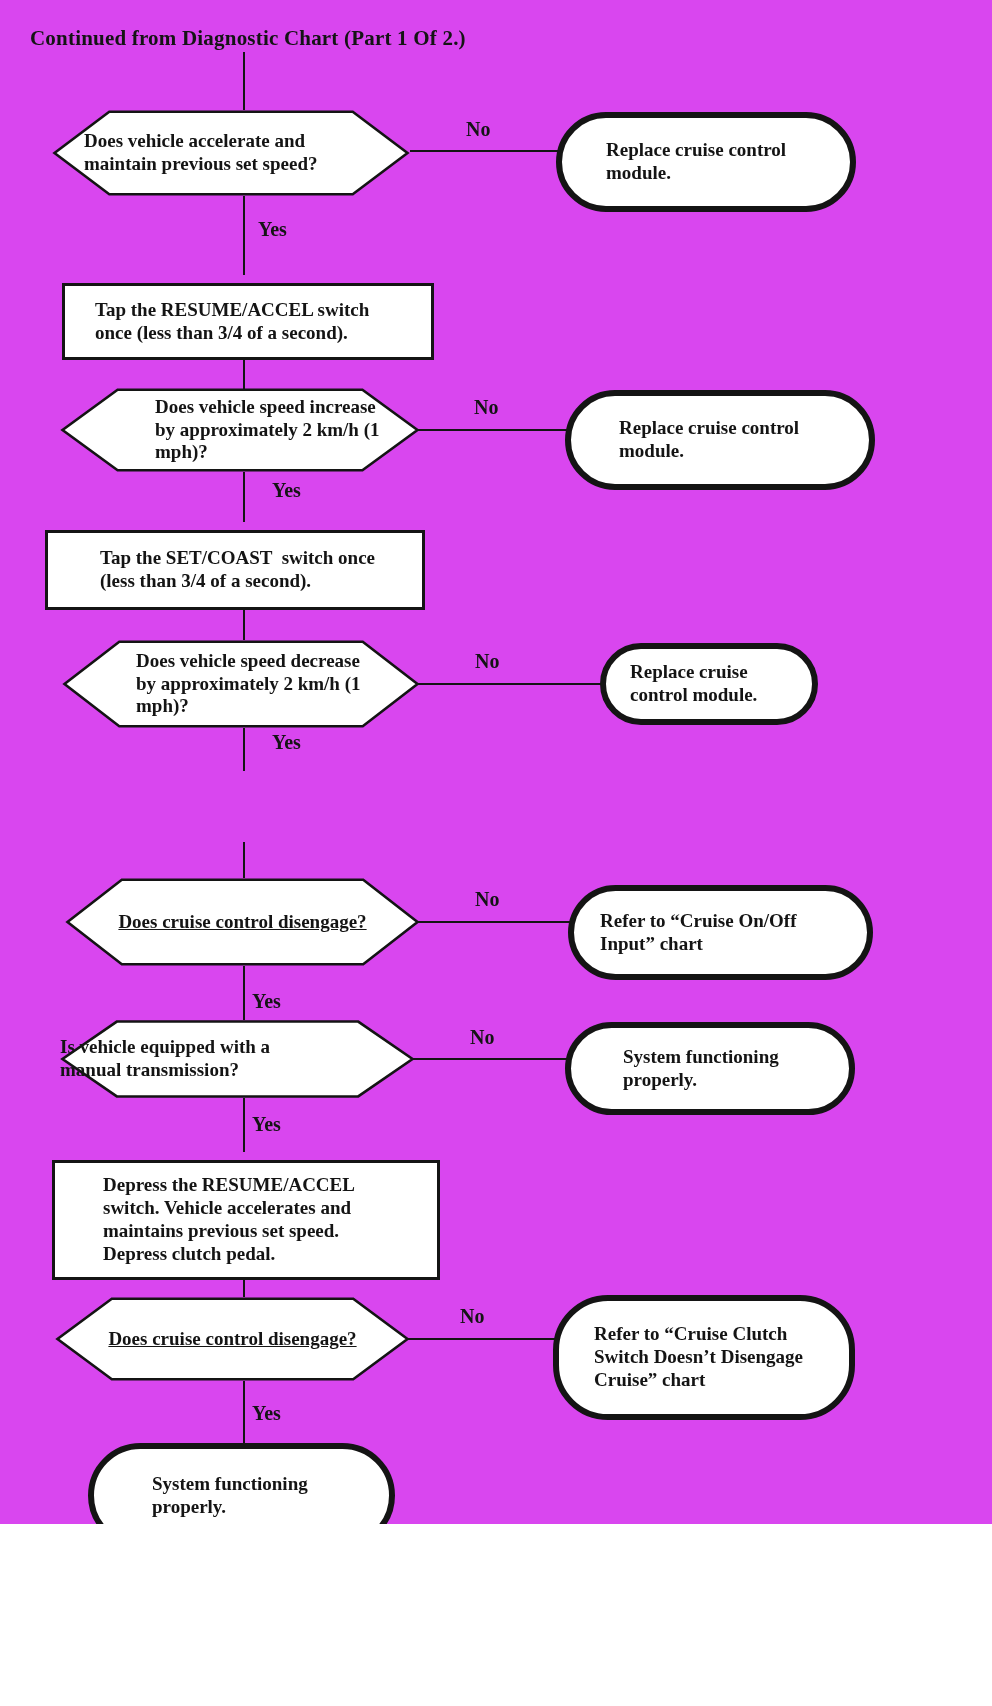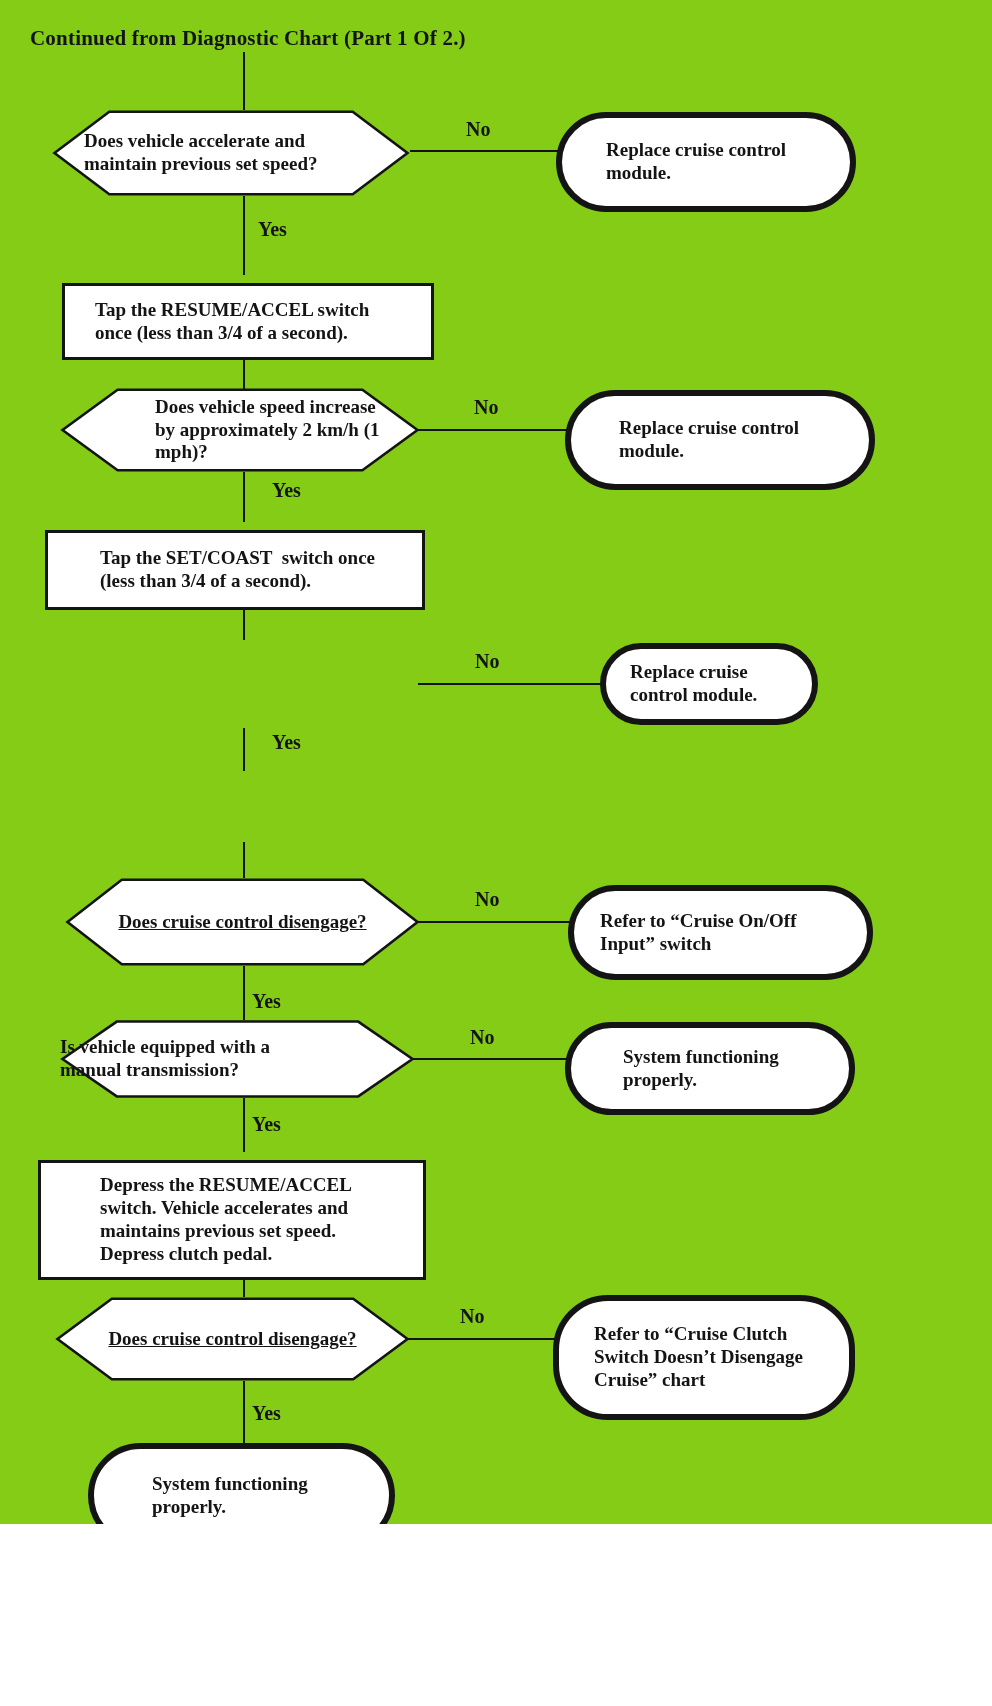--- a/index.html
+++ b/index.html
@@ -1,17 +1,17 @@
 <!DOCTYPE html>
 <html><head>
 <meta charset="utf-8">
 <style>
   html,body{margin:0;padding:0;background:#ffffff;}
   .page{
-    position:relative;width:992px;height:1524px;background:#84cc16;
+    position:relative;width:992px;height:1524px;background:#d946ef;
     font-family:"Liberation Serif","DejaVu Serif",serif;color:#141414;overflow:hidden;
   }
   .title{position:absolute;font-weight:700;font-size:21px;letter-spacing:.2px;white-space:nowrap;}
   .vline{position:absolute;width:2px;background:#141414;}
   .hline{position:absolute;height:2px;background:#141414;}
   .node{position:absolute;display:flex;align-items:center;box-sizing:border-box;}
   .txt{font-weight:700;font-size:19px;line-height:1.2;white-space:pre-wrap;}
   .hex svg{position:absolute;inset:0;width:100%;height:100%;}
   .hex .txt{position:relative;}
   .rect{border:3px solid #141414;background:#ffffff;margin-top:8px;}
@@ -81,49 +81,55 @@
   </div>
 
   <div class="node stadium" style="left:565px;top:390px;width:310px;height:100px;">
     <div class="txt" style="margin-left:48px;max-width:215px;">Replace cruise control module.</div>
   </div>
 
   <div class="node rect" style="left:45px;top:522px;width:380px;height:80px;">
     <div class="txt" style="margin-left:52px;max-width:305px;">Tap the SET/COAST  switch once (less than 3/4 of a second).</div>
   </div>
 
+  <div class="node hex" style="left:62px;top:640px;width:358px;height:88px;">
+    <svg viewBox="0 0 100 100" preserveAspectRatio="none">
+      <polygon points="16,2 84,2 99.3,50 84,98 16,98 0.7,50" fill="#ffffff" stroke="#141414" stroke-width="2.6" vector-effect="non-scaling-stroke"></polygon>
+    </svg>
+    <div class="txt" style="margin-left:74px;max-width:242px;">Does vehicle speed decrease by approximately 2 km/h (1 mph)?</div>
+  </div>
 
   <div class="node stadium" style="left:600px;top:643px;width:218px;height:82px;">
     <div class="txt" style="margin-left:24px;max-width:150px;">Replace cruise control module.</div>
   </div>
 
 
   <div class="node hex center" style="left:65px;top:878px;width:355px;height:88px;">
     <svg viewBox="0 0 100 100" preserveAspectRatio="none">
       <polygon points="16,2 84,2 99.3,50 84,98 16,98 0.7,50" fill="#ffffff" stroke="#141414" stroke-width="2.6" vector-effect="non-scaling-stroke"></polygon>
     </svg>
     <div class="txt" style="max-width:280px;">Does cruise control disengage?</div>
   </div>
 
   <div class="node stadium" style="left:568px;top:885px;width:305px;height:95px;border-radius:48px;">
-    <div class="txt" style="margin-left:26px;max-width:235px;">Refer to “Cruise On/Off Input” switch</div>
+    <div class="txt" style="margin-left:26px;max-width:235px;">Refer to “Cruise On/Off Input” chart</div>
   </div>
 
   <div class="node hex" style="left:60px;top:1020px;width:355px;height:78px;">
     <svg viewBox="0 0 100 100" preserveAspectRatio="none">
       <polygon points="16,2 84,2 99.3,50 84,98 16,98 0.7,50" fill="#ffffff" stroke="#141414" stroke-width="2.6" vector-effect="non-scaling-stroke"></polygon>
     </svg>
     <div class="txt" style="max-width:245px;">Is vehicle equipped with a manual transmission?</div>
   </div>
 
   <div class="node stadium" style="left:565px;top:1022px;width:290px;height:93px;">
     <div class="txt" style="margin-left:52px;max-width:195px;">System functioning properly.</div>
   </div>
 
-  <div class="node rect" style="left:38px;top:1152px;width:388px;height:120px;padding-left:11px;">
+  <div class="node rect" style="left:52px;top:1152px;width:388px;height:120px;">
     <div class="txt" style="margin-left:48px;max-width:300px;">Depress the RESUME/ACCEL switch. Vehicle accelerates and maintains previous set speed. Depress clutch pedal.</div>
   </div>
 
   <div class="node hex center" style="left:55px;top:1297px;width:355px;height:84px;">
     <svg viewBox="0 0 100 100" preserveAspectRatio="none">
       <polygon points="16,2 84,2 99.3,50 84,98 16,98 0.7,50" fill="#ffffff" stroke="#141414" stroke-width="2.6" vector-effect="non-scaling-stroke"></polygon>
     </svg>
     <div class="txt" style="max-width:285px;">Does cruise control disengage?</div>
   </div>
 

